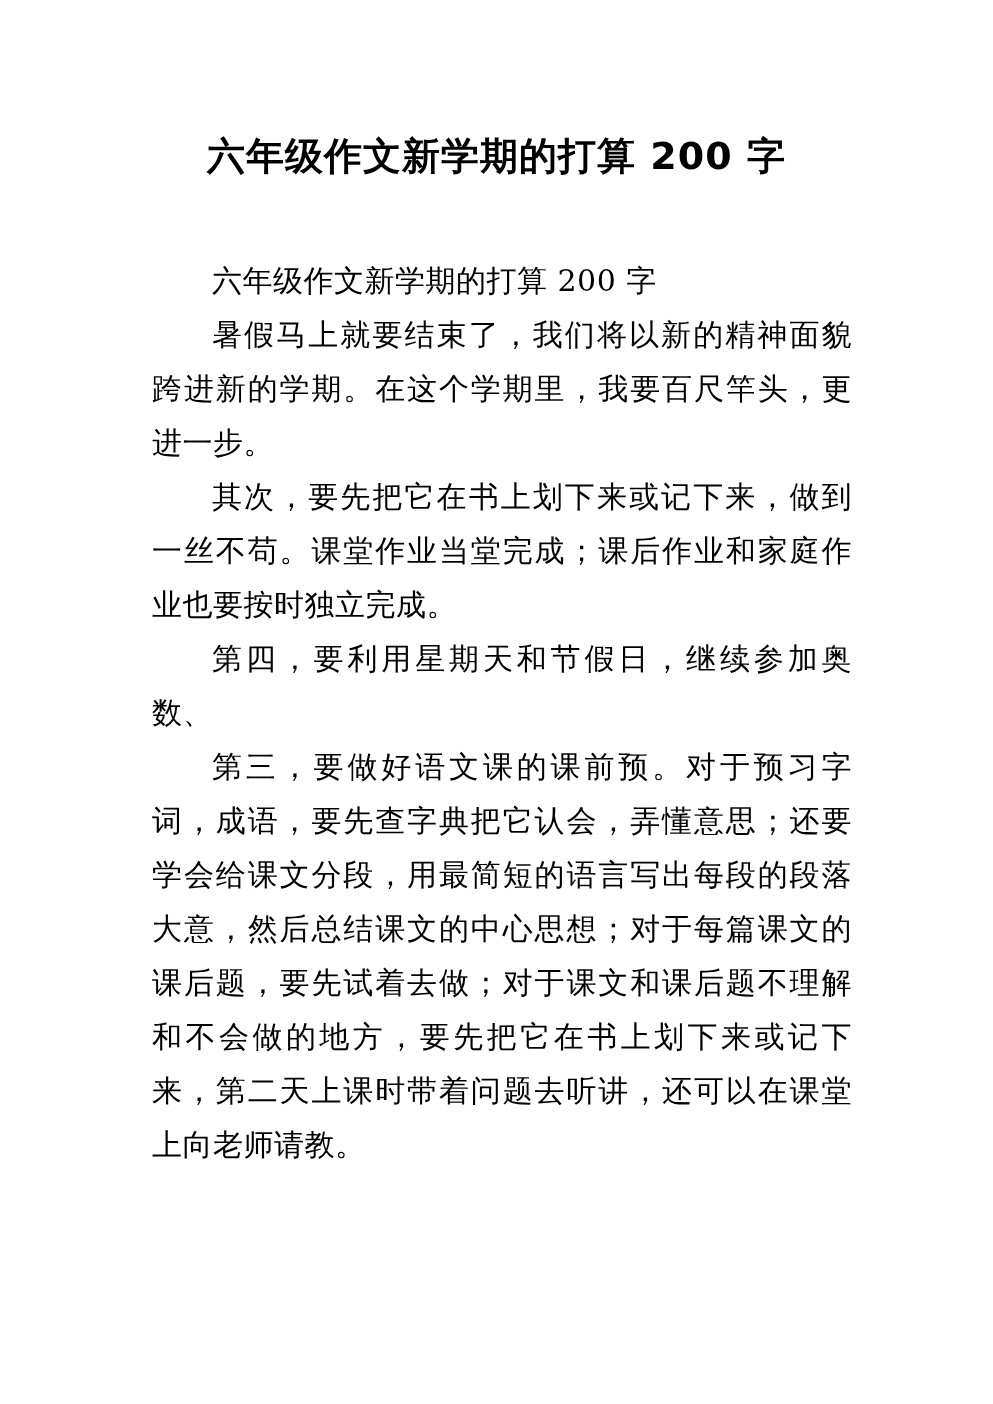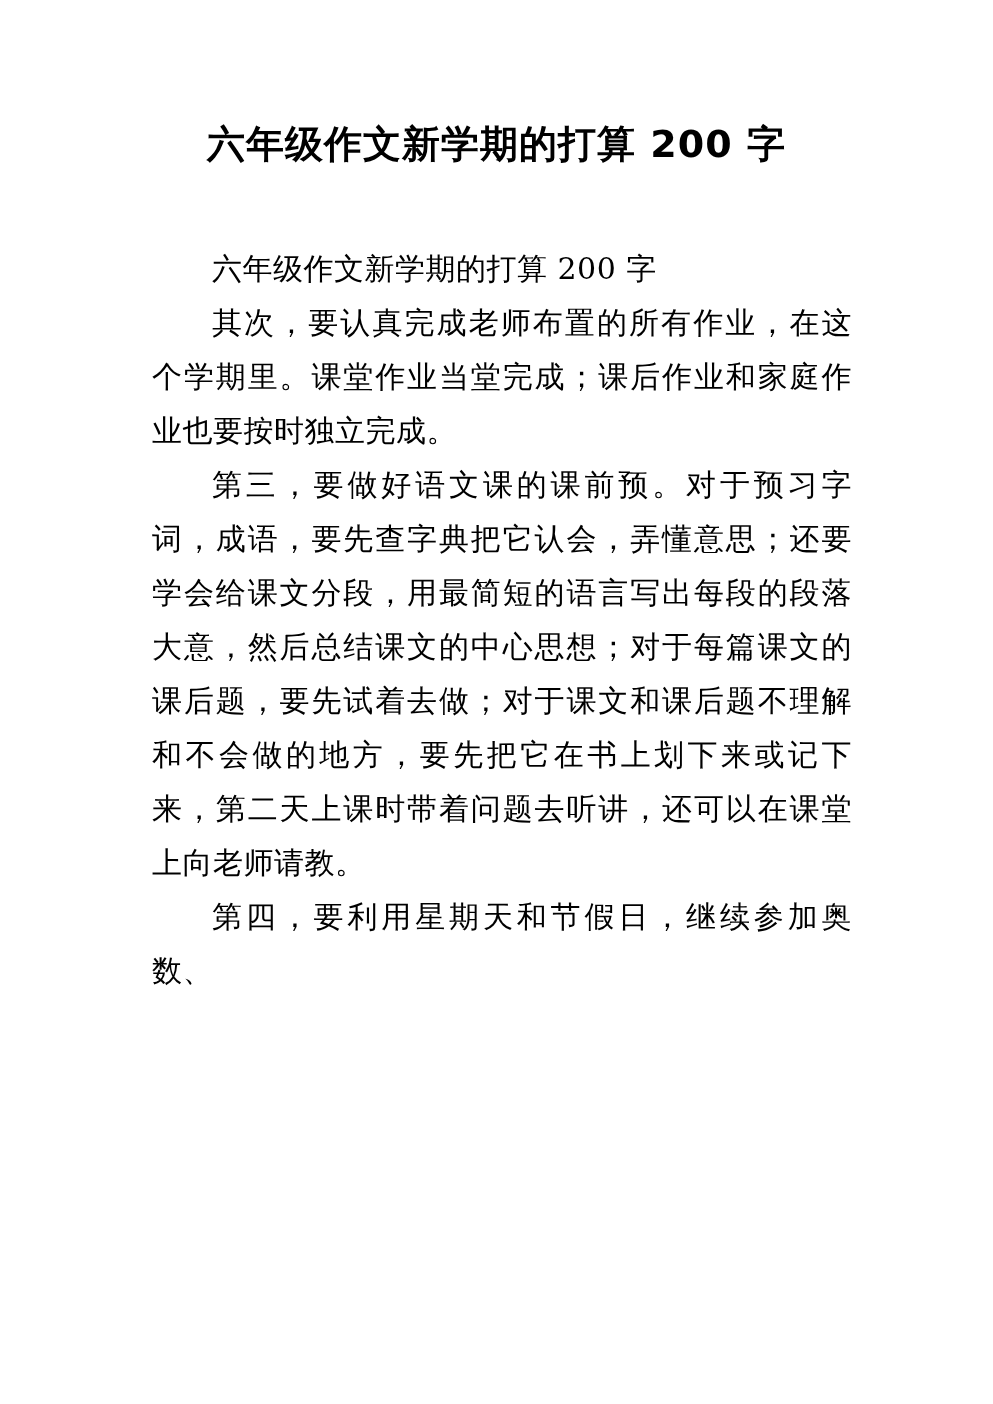--- a/index.html
+++ b/index.html
@@ -5,21 +5,21 @@
   html, body {
     margin: 0;
     padding: 0;
     background: #ffffff;
   }
   .page {
     position: relative;
     width: 993px;
     height: 1154px;
     background: #ffffff;
-    margin: 4px auto;
+    margin: 16px auto;
     overflow: hidden;
     font-family: "DejaVu Serif", "Liberation Serif", serif;
     color: #000000;
   }
   .doc-title {
     text-align: center;
     font-family: "DejaVu Sans", "Liberation Sans", sans-serif;
     font-weight: bold;
     font-size: 38px;
     letter-spacing: 1px;
@@ -47,17 +47,18 @@
     word-break: break-all;
   }
 </style>
 </head>
 <body>
 
 <div class="page">
   <h1 class="doc-title">六年级作文新学期的打算 200 字</h1>
   <div class="body-block">
     <p class="para">六年级作文新学期的打算 200 字</p>
-    <p class="para">其次，要认真完成老师布置的所有作业，在这个学期里。课堂作业当堂完成；课后作业和家庭作业也要按时独立完成。</p>
+    <p class="para">暑假马上就要结束了，我们将以新的精神面貌跨进新的学期。在这个学期里，我要百尺竿头，更进一步。</p>
+    <p class="para">其次，要先把它在书上划下来或记下来，做到一丝不苟。课堂作业当堂完成；课后作业和家庭作业也要按时独立完成。</p>
+    <p class="para">第四，要利用星期天和节假日，继续参加奥数、</p>
     <p class="para">第三，要做好语文课的课前预。对于预习字词，成语，要先查字典把它认会，弄懂意思；还要学会给课文分段，用最简短的语言写出每段的段落大意，然后总结课文的中心思想；对于每篇课文的课后题，要先试着去做；对于课文和课后题不理解和不会做的地方，要先把它在书上划下来或记下来，第二天上课时带着问题去听讲，还可以在课堂上向老师请教。</p>
-    <p class="para">第四，要利用星期天和节假日，继续参加奥数、</p>
   </div>
 </div>
 
 </body></html>

